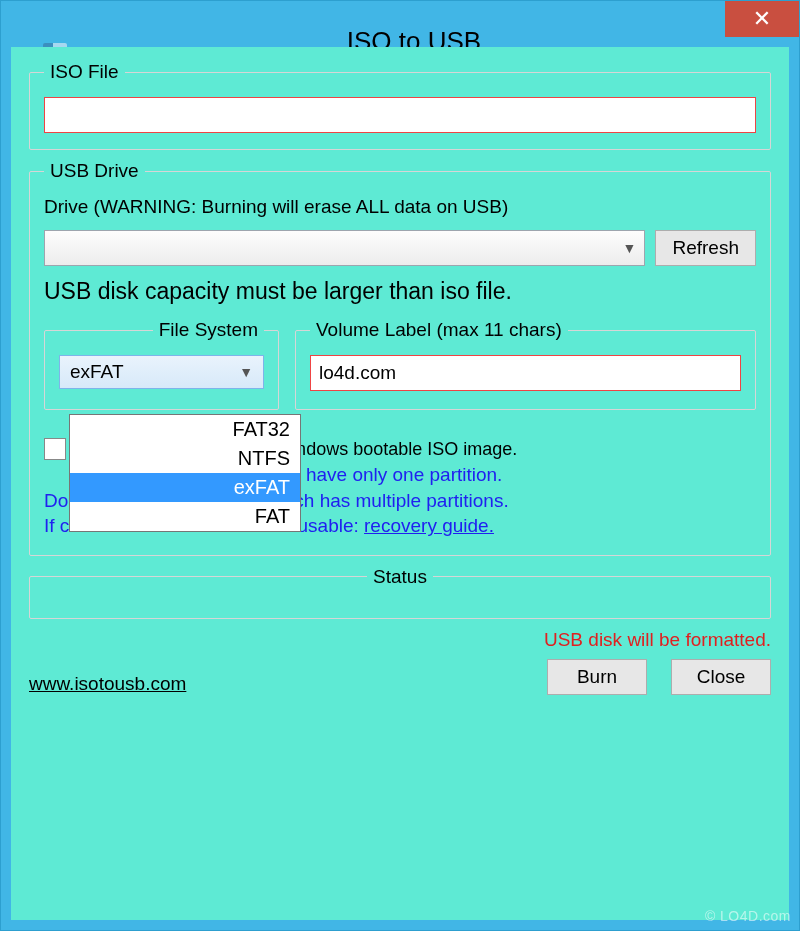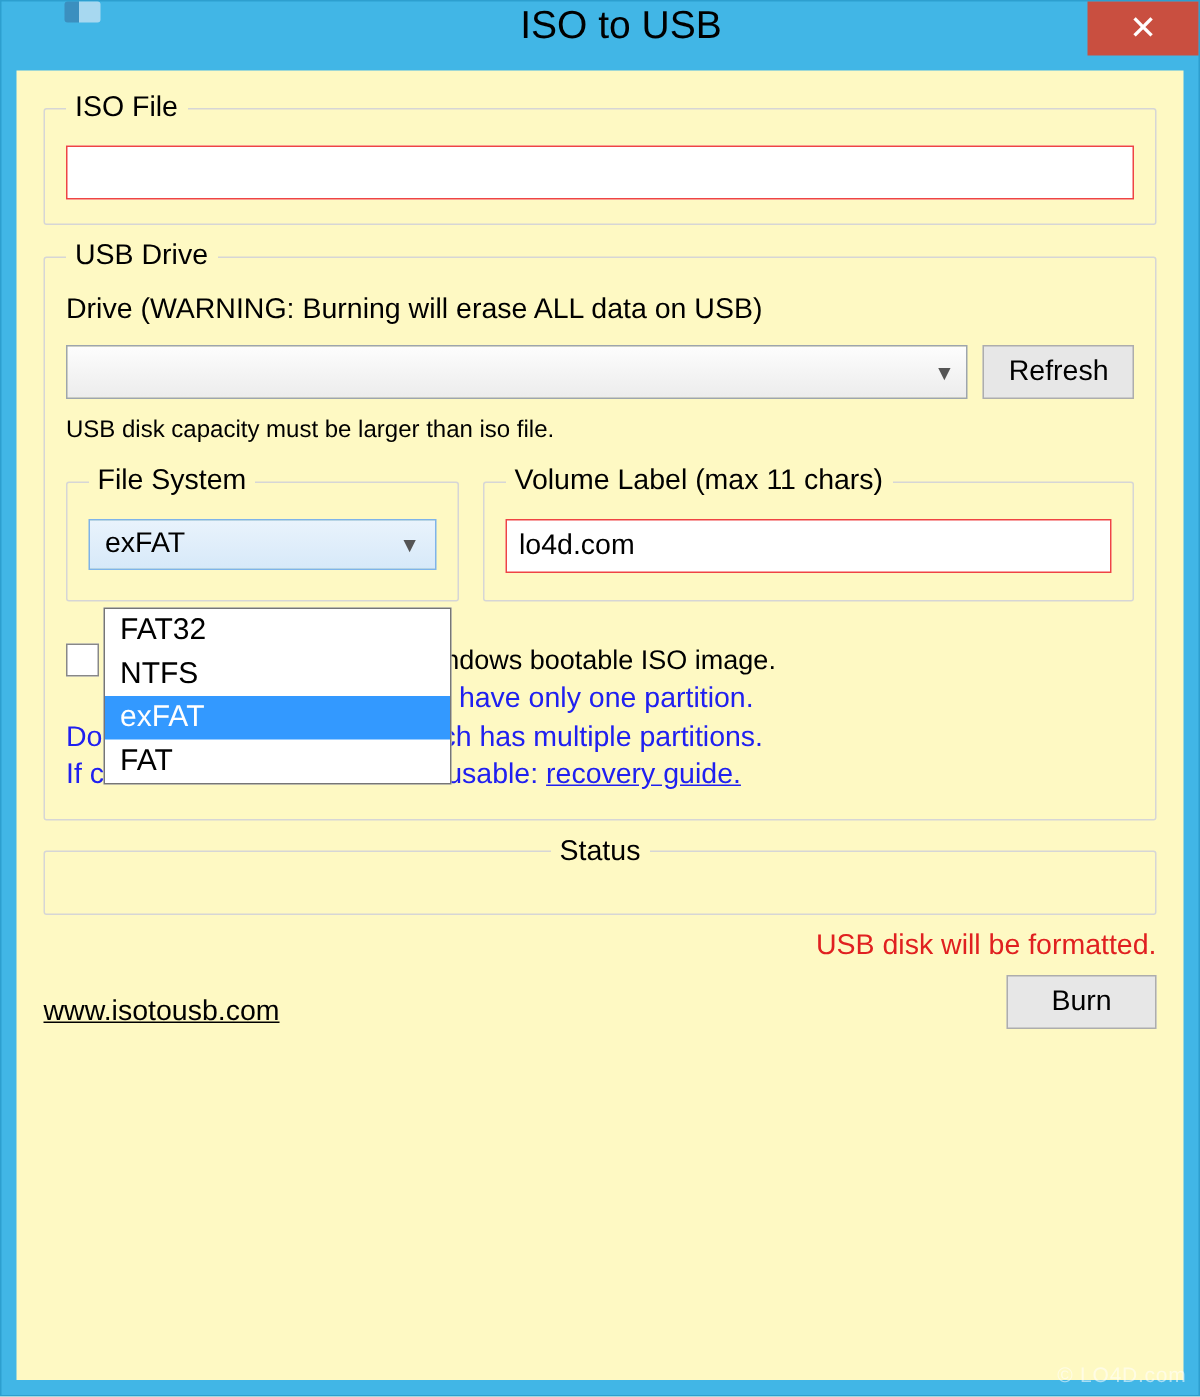--- a/index.html
+++ b/index.html
@@ -14,21 +14,21 @@
 .window {
   width: 800px;
   height: 931px;
   background: #41b6e6;
   border: 1px solid #2d9fcf;
   position: relative;
 }
 .titlebar {
   height: 56px;
   display: flex;
-  align-items: flex-start;
+  align-items: flex-end;
   position: relative;
   margin-left: 28px;
 }
 .titlebar .icon {
   width: 24px; height: 14px;
   background: linear-gradient(to right, #3b8fbf 40%, #a7d8f0 40%);
   border-radius: 2px;
   margin-left: 14px;
 }
 .titlebar .title {
@@ -46,21 +46,21 @@
   color: #fff;
   display: flex;
   align-items: center;
   justify-content: center;
   font-size: 22px;
   cursor: pointer;
 }
 .client {
   position: absolute;
   top: 46px; left: 10px; right: 10px; bottom: 10px;
-  background: #fef9c3;
+  background: #5eead4;
   padding: 14px 18px 18px 18px;
 }
 fieldset {
   border: 1px solid #d6d6d6;
   border-radius: 2px;
   padding: 14px 14px 16px 14px;
   margin-bottom: 10px;
   position: relative;
 }
 legend {
@@ -92,24 +92,24 @@
   height: 36px;
   border: 1px solid #9da5ae;
   background: linear-gradient(#fdfdfd,#ececec);
   position: relative;
   display: flex;
   align-items: center;
   justify-content: flex-end;
   padding-right: 8px;
 }
 .chev { font-size: 14px; color: #555; }
-.capacity-note { margin-top: 12px; font-size: 16px; }
+.capacity-note { margin-top: 12px; font-size: 23px; }
 .fs-vol-row { display: flex; gap: 16px; margin-top: 14px; }
 .fs-box, .vol-box { border: 1px solid #d6d6d6; padding: 14px 14px 18px 14px; }
-.fs-box { width: 262px; position: relative; }
+.fs-box { width: 235px; position: relative; text-align: right; }
 .vol-box { flex: 1; }
 .fs-combo {
   width: 100%;
   height: 34px;
   border: 1px solid #7eb4ea;
   background: linear-gradient(#e9f3fc,#d7e9f9);
   display: flex;
   align-items: center;
   justify-content: space-between;
   padding: 0 10px;
@@ -234,19 +234,20 @@
     </fieldset>
 
     <div class="bottom-row">
       <div class="freeware">
         <div class="site-link">www.isotousb.com</div>
       </div>
       <div class="right-col">
         <div class="format-warn">USB disk will be formatted.</div>
         <div class="btns">
           <button class="btn">Burn</button>
+          <button class="btn">Close</button>
         </div>
       </div>
     </div>
 
   </div>
   <div class="watermark">© LO4D.com</div>
 </div>
 
 </body></html>

